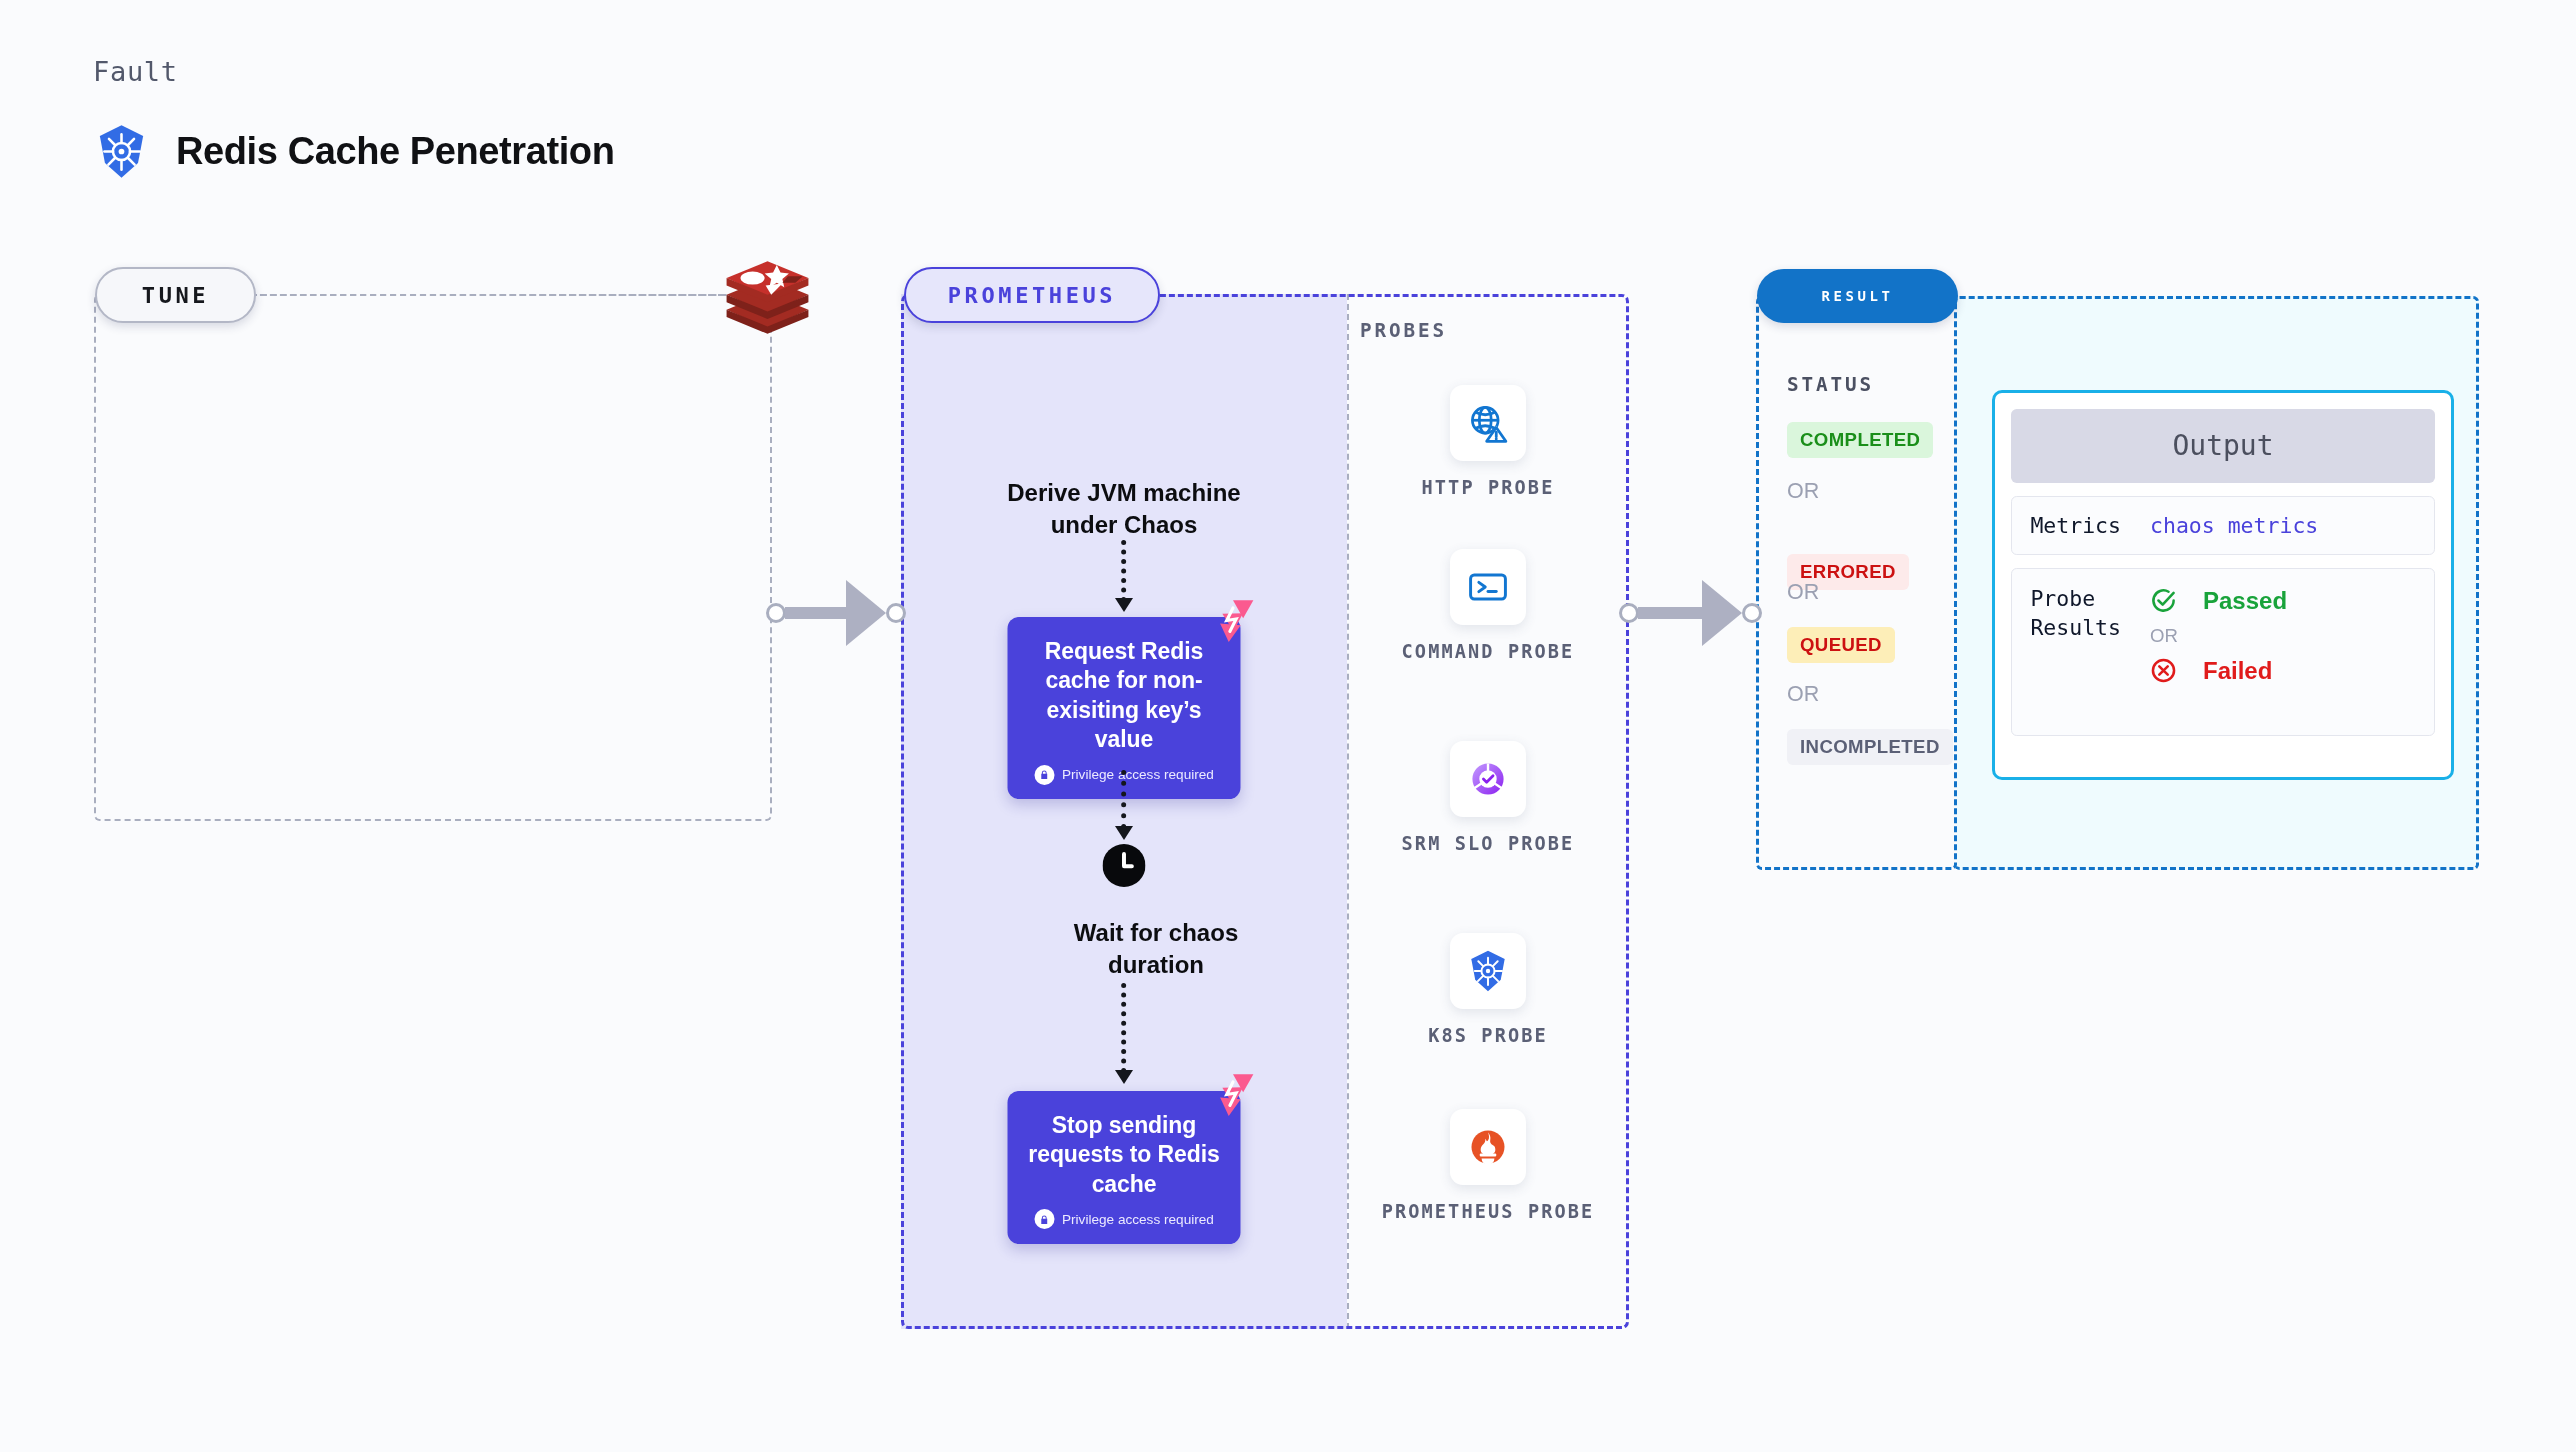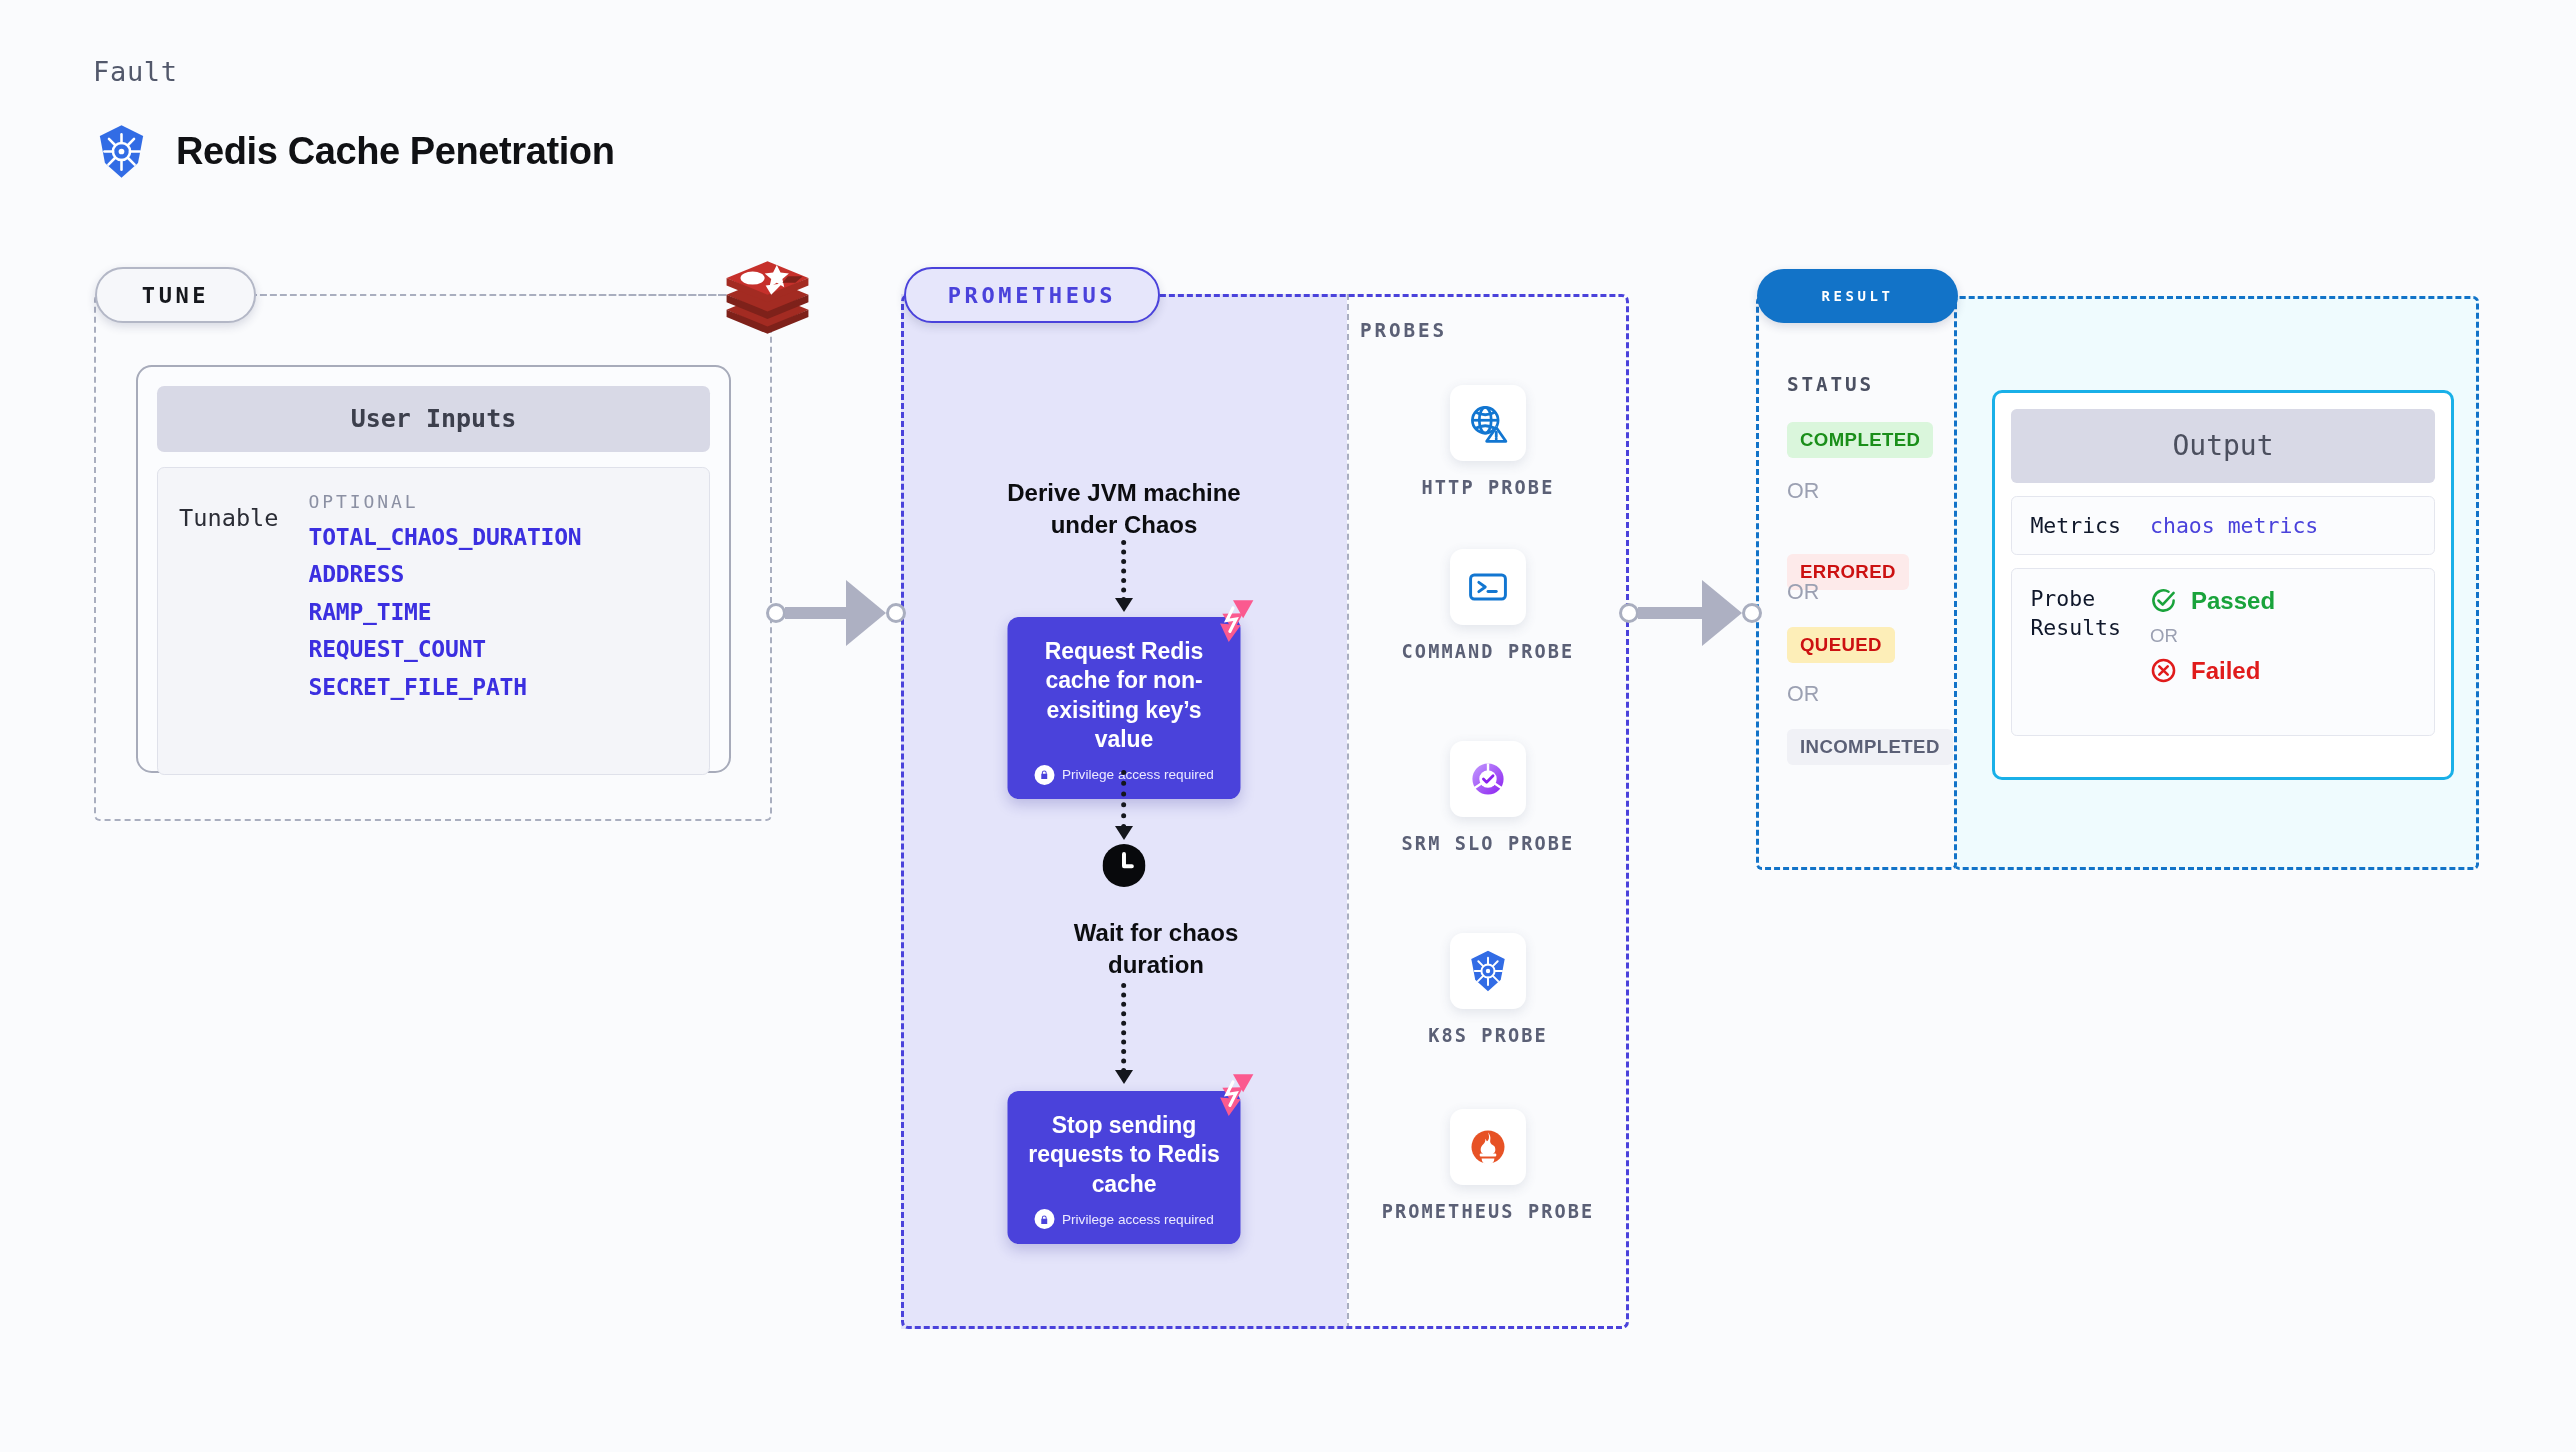--- a/index.html
+++ b/index.html
@@ -190,21 +190,21 @@
     font-family:"DejaVu Sans Mono", monospace; font-size:28px; color:#4b4f5e;
   }
   .out-row {
     margin-top:13px; background:#fbfcfe; border:1.4px solid #e4e6ee; border-radius:5.7px;
     display:flex; align-items:center; padding:14.3px 18.6px; gap:29px;
   }
   .out-key { font-family:"DejaVu Sans Mono", monospace; font-size:21.5px; color:#0f172a; line-height:1.35; white-space:pre-line; }
   .out-metric { font-family:"DejaVu Sans Mono", monospace; font-size:21.5px; color:#4a42db; }
   .out-row-2 { align-items:flex-start; height:168px; }
   .pr-values { display:flex; flex-direction:column; gap:10px; padding-top:2.9px; }
-  .pr-line { display:flex; align-items:flex-start; gap:14px; font-size:24px; font-weight:700; }
+  .pr-line { display:flex; align-items:flex-start; gap:26px; font-size:24px; font-weight:700; }
   .pr-pass { color:#19a33b; }
   .pr-fail { color:#e01b1b; }
   .pr-or { font-size:18.6px; color:#9ba0b2; font-weight:400; }
 </style>
 </head>
 <body>
 
 <div class="canvas">
 
   <div class="hdr-kicker">Fault</div>
@@ -239,34 +239,20 @@
       <path d="M6 46 L50 64 L94 46 L94 54 L50 72 L6 54 Z" fill="#7e211a"></path>
       <path d="M6 28 L50 10 L94 28 L50 48 Z" fill="#c6302b"></path>
       <path d="M6 28 L50 46 L94 28 L94 36 L50 54 L6 36 Z" fill="#a32b22"></path>
       <ellipse cx="34" cy="28" rx="13" ry="7" fill="#fff"></ellipse>
       <polygon points="60,14 64,22 73,23 66,29 68,38 60,33 52,38 54,29 47,23 56,22" fill="#fff"></polygon>
       <polygon points="48,36 66,34 54,46" fill="#fff"></polygon>
       <polygon points="72,26 88,26 80,33 66,33" fill="#7e211a"></polygon>
     </g>
   </svg>
 
-  <div class="tune-card">
-    <div class="ui-header">User Inputs</div>
-    <div class="ui-body">
-      <div class="ui-left">Tunable</div>
-      <div class="ui-right">
-        <div class="opt-label">OPTIONAL</div>
-        <div class="tunable-item">TOTAL_CHAOS_DURATION</div>
-        <div class="tunable-item">ADDRESS</div>
-        <div class="tunable-item">RAMP_TIME</div>
-        <div class="tunable-item">REQUEST_COUNT</div>
-        <div class="tunable-item">SECRET_FILE_PATH</div>
-      </div>
-    </div>
-  </div>
 
   <div class="conn conn1">
     <span class="dot"></span>
     <span class="shaft"></span>
     <span class="head"></span>
     <span class="dot"></span>
   </div>
 
   <div class="exec-fill"></div>
   <div class="probes-col"></div>

